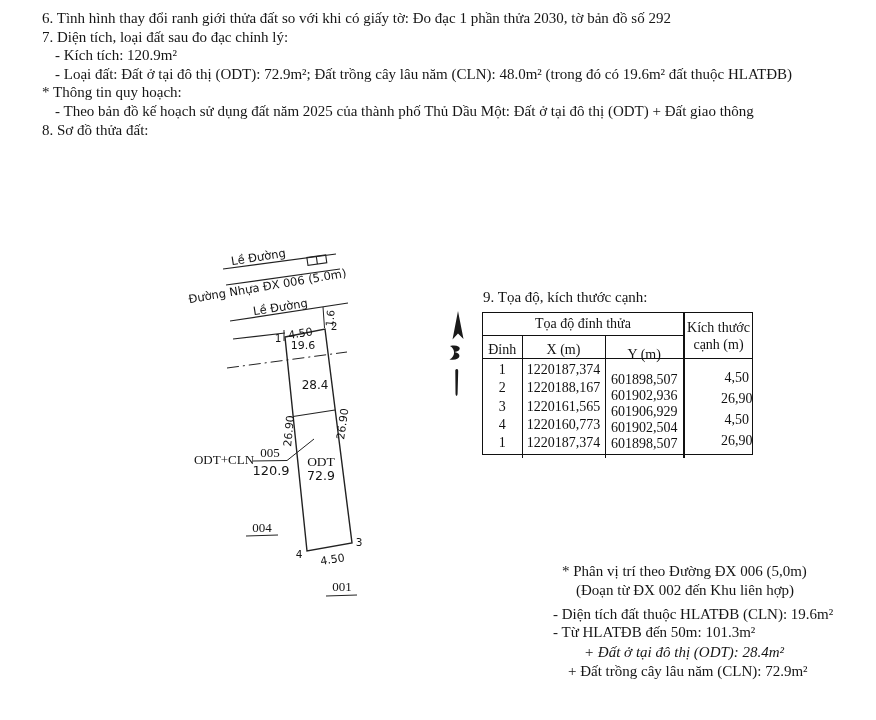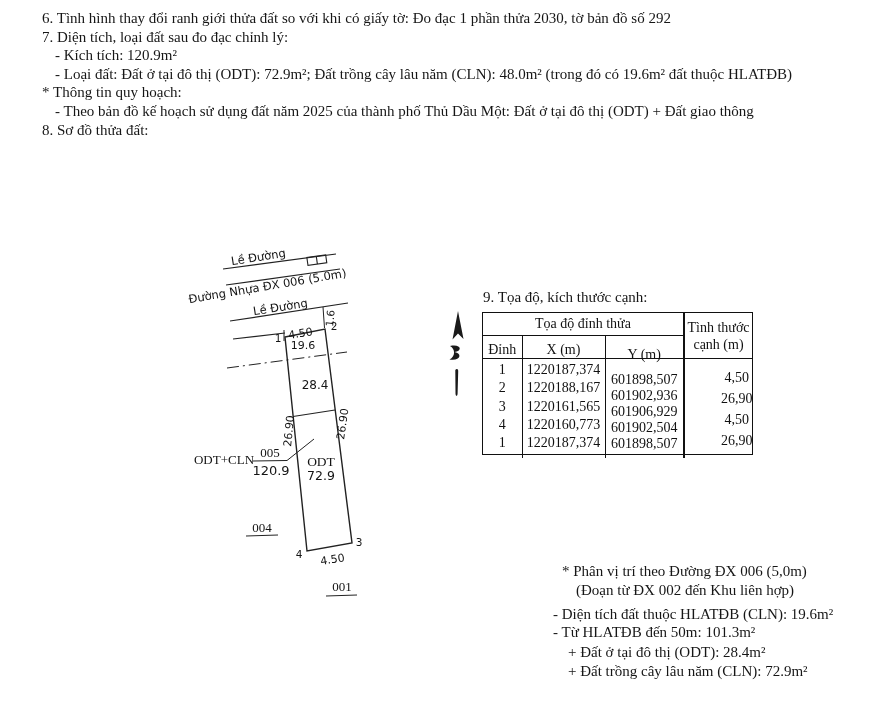--- a/index.html
+++ b/index.html
@@ -121,21 +121,21 @@
     <div class="ct-top">
       <div class="ct-left">
         <div class="ct-group">Tọa độ đỉnh thửa</div>
         <div class="ct-sub">
           <div class="c-v">Đỉnh</div>
           <div class="c-x">X (m)</div>
           <div class="c-y">Y (m)</div>
         </div>
       </div>
       <div class="ct-dim">
-        <div>Tình thước</div>
+        <div>Kích thước</div>
         <div>cạnh (m)</div>
       </div>
     </div>
     <div class="ct-body">
       <div class="ct-bleft">
         <div class="ct-col c-v">
           <div>1</div>
           <div>2</div>
           <div>3</div>
           <div>4</div>
@@ -162,16 +162,16 @@
         <div>4,50</div>
         <div>26,90</div>
       </div>
     </div>
   </div>
 
   <div class="fn" style="left:562px; top:563px;">* Phân vị trí theo Đường ĐX 006 (5,0m)</div>
   <div class="fn" style="left:576px; top:582px;">(Đoạn từ ĐX 002 đến Khu liên hợp)</div>
   <div class="fn" style="left:553px; top:606px;">- Diện tích đất thuộc HLATĐB (CLN): 19.6m²</div>
   <div class="fn" style="left:553px; top:624px;">- Từ HLATĐB đến 50m: 101.3m²</div>
-  <div class="fn" style="left:568px; top:644px;">+ Đất ở tại đô thị (ODT): 28.4m²</div>
+  <div class="fn" style="left:584px; top:644px;font-style:italic;">+ Đất ở tại đô thị (ODT): 28.4m²</div>
   <div class="fn" style="left:568px; top:663px;">+ Đất trồng cây lâu năm (CLN): 72.9m²</div>
 
 </div>
 
 </body></html>

